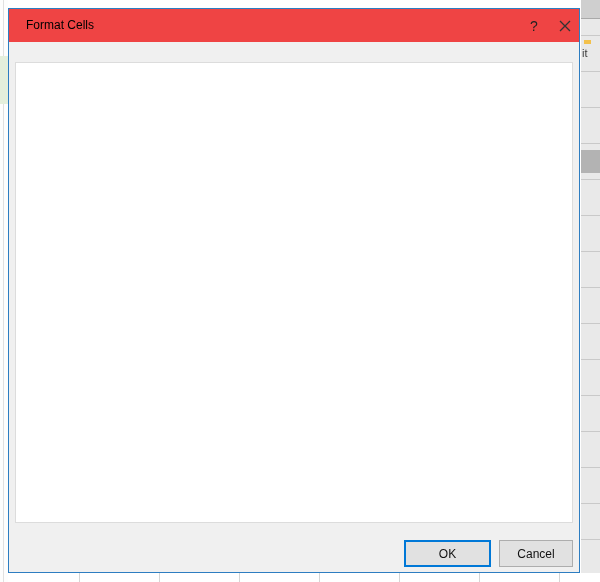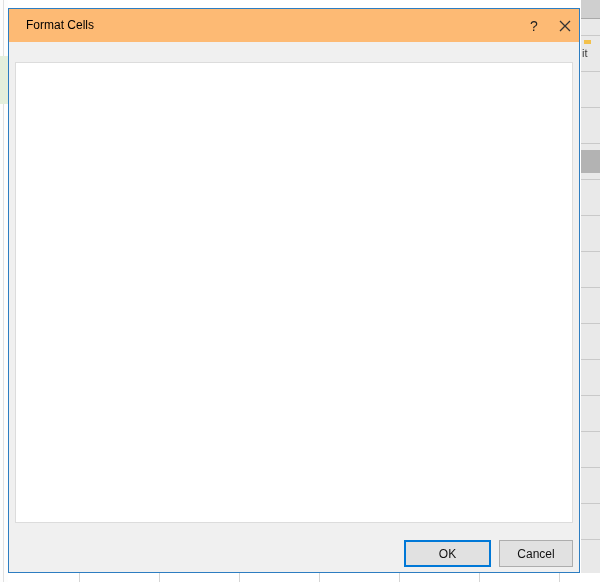--- a/index.html
+++ b/index.html
@@ -14,21 +14,21 @@
   .bg-right .celltext { position:absolute; top:47px; left:1px; font-size:11px; color:#3b3b3b; }
   .bg-right .yellowmark { position:absolute; top:40px; left:3px; width:7px; height:4px; background:#f3c14c; }
   .bg-bottom { position:absolute; left:0; bottom:0; width:600px; height:9px; background:#fff;
     background-image:repeating-linear-gradient(to right, #fff 0 79px, #d5d5d5 79px 80px); }
   .bg-left { position:absolute; left:0; top:0; width:8px; height:582px; background:#fdfdfd; }
   .bg-left .greenbit { position:absolute; top:56px; left:0; width:8px; height:48px; background:#e4efdc; }
   .bg-left .gridline { position:absolute; top:0; left:3px; width:1px; height:582px; background:#e0e0e0; }
 
   
   .dialog { position:absolute; left:8px; top:8px; width:572px; height:565px; background:#f0f0f0; border:1px solid #2d7dc1; }
-  .titlebar { position:absolute; left:0; top:0; width:100%; height:33px; background:#fdba74; }
+  .titlebar { position:absolute; left:0; top:0; width:100%; height:33px; background:#ef4444; }
   .title { position:absolute; left:17px; top:9px; font-size:12px; color:#000; }
   .help-btn { position:absolute; left:512px; top:5px; width:26px; height:24px; text-align:center; line-height:24px; font-size:14px; color:#222; cursor:default; }
   .close-btn { position:absolute; left:542px; top:5px; width:28px; height:24px; display:flex; align-items:center; justify-content:center; }
 
   
   .tabs { position:absolute; left:14px; top:33px; height:22px; display:flex; align-items:flex-end; z-index:3; }
   .tab { height:20px; padding:3px 15px 0 15px; text-align:center; color:#111; }
   .tab.active { background:#fff; border:1px solid #dcdcdc; border-bottom:none; height:24px; margin-top:-4px; position:relative; padding:4px 12px 0 12px; }
   .tab.active .focus-rect { position:absolute; inset:2px 2px 0 2px; border:1px dotted #777; pointer-events:none; }
 

